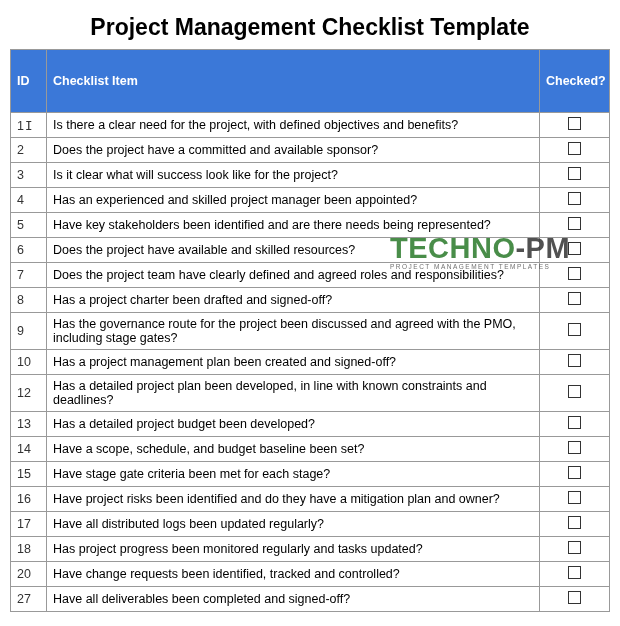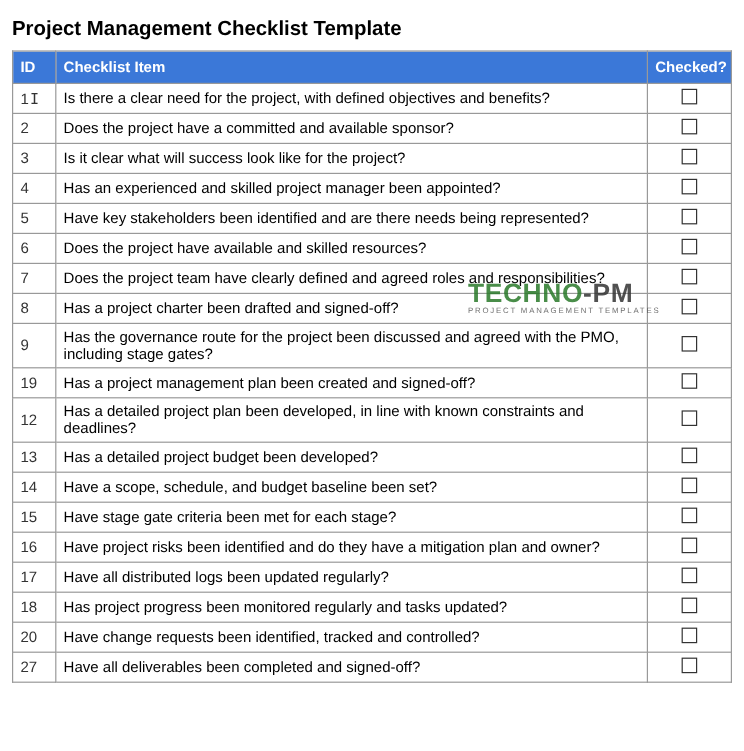--- a/index.html
+++ b/index.html
@@ -4,42 +4,42 @@
 <style>
   body {
     margin: 0;
     padding: 10px;
     font-family: Arial, sans-serif;
     background: #fff;
     width: 620px;
     box-sizing: border-box;
   }
   .title {
-    text-align: left;
+    text-align: center;
     font-weight: bold;
-    font-size: 17px;
+    font-size: 23px;
     margin: 4px 0 8px 0;
   }
   table {
     border-collapse: collapse;
     width: 100%;
     table-layout: fixed;
   }
   th, td {
     border: 1px solid #999;
     font-size: 12.5px;
     padding: 4px 6px;
     vertical-align: middle;
     text-align: left;
   }
   th {
     background: #3b78d8;
     color: #fff;
     font-weight: bold;
-    padding: 6px 6px;
+    padding: 24px 6px;
   }
   col.id { width: 36px; }
   col.item { width: auto; }
   col.checked { width: 70px; }
   td.id-cell {
     text-align: left;
     color: #333;
   }
   td.checked-cell {
     text-align: center;
@@ -53,21 +53,21 @@
   }
   .watermark {
     position: absolute;
     left: 380px;
     top: 218px;
     opacity: 0.85;
     pointer-events: none;
     font-family: Arial, sans-serif;
   }
   .watermark .brand {
-    font-size: 22px;
+    font-size: 29px;
     font-weight: bold;
     letter-spacing: 0.5px;
   }
   .watermark .brand .t1 { color: #2a7a2a; }
   .watermark .brand .t2 { color: #333; }
   .watermark .sub {
     font-size: 6.5px;
     letter-spacing: 1.5px;
     color: #555;
     margin-top: -2px;
@@ -147,21 +147,21 @@
           <td class="id-cell">8</td>
           <td>Has a project charter been drafted and signed-off?</td>
           <td class="checked-cell"><span class="checkbox"></span></td>
         </tr>
         <tr>
           <td class="id-cell">9</td>
           <td>Has the governance route for the project been discussed and agreed with the PMO, including stage gates?</td>
           <td class="checked-cell"><span class="checkbox"></span></td>
         </tr>
         <tr>
-          <td class="id-cell">19</td>
+          <td class="id-cell">10</td>
           <td>Has a project management plan been created and signed-off?</td>
           <td class="checked-cell"><span class="checkbox"></span></td>
         </tr>
         <tr>
           <td class="id-cell">12</td>
           <td>Has a detailed project plan been developed, in line with known constraints and deadlines?</td>
           <td class="checked-cell"><span class="checkbox"></span></td>
         </tr>
         <tr>
           <td class="id-cell">13</td>

